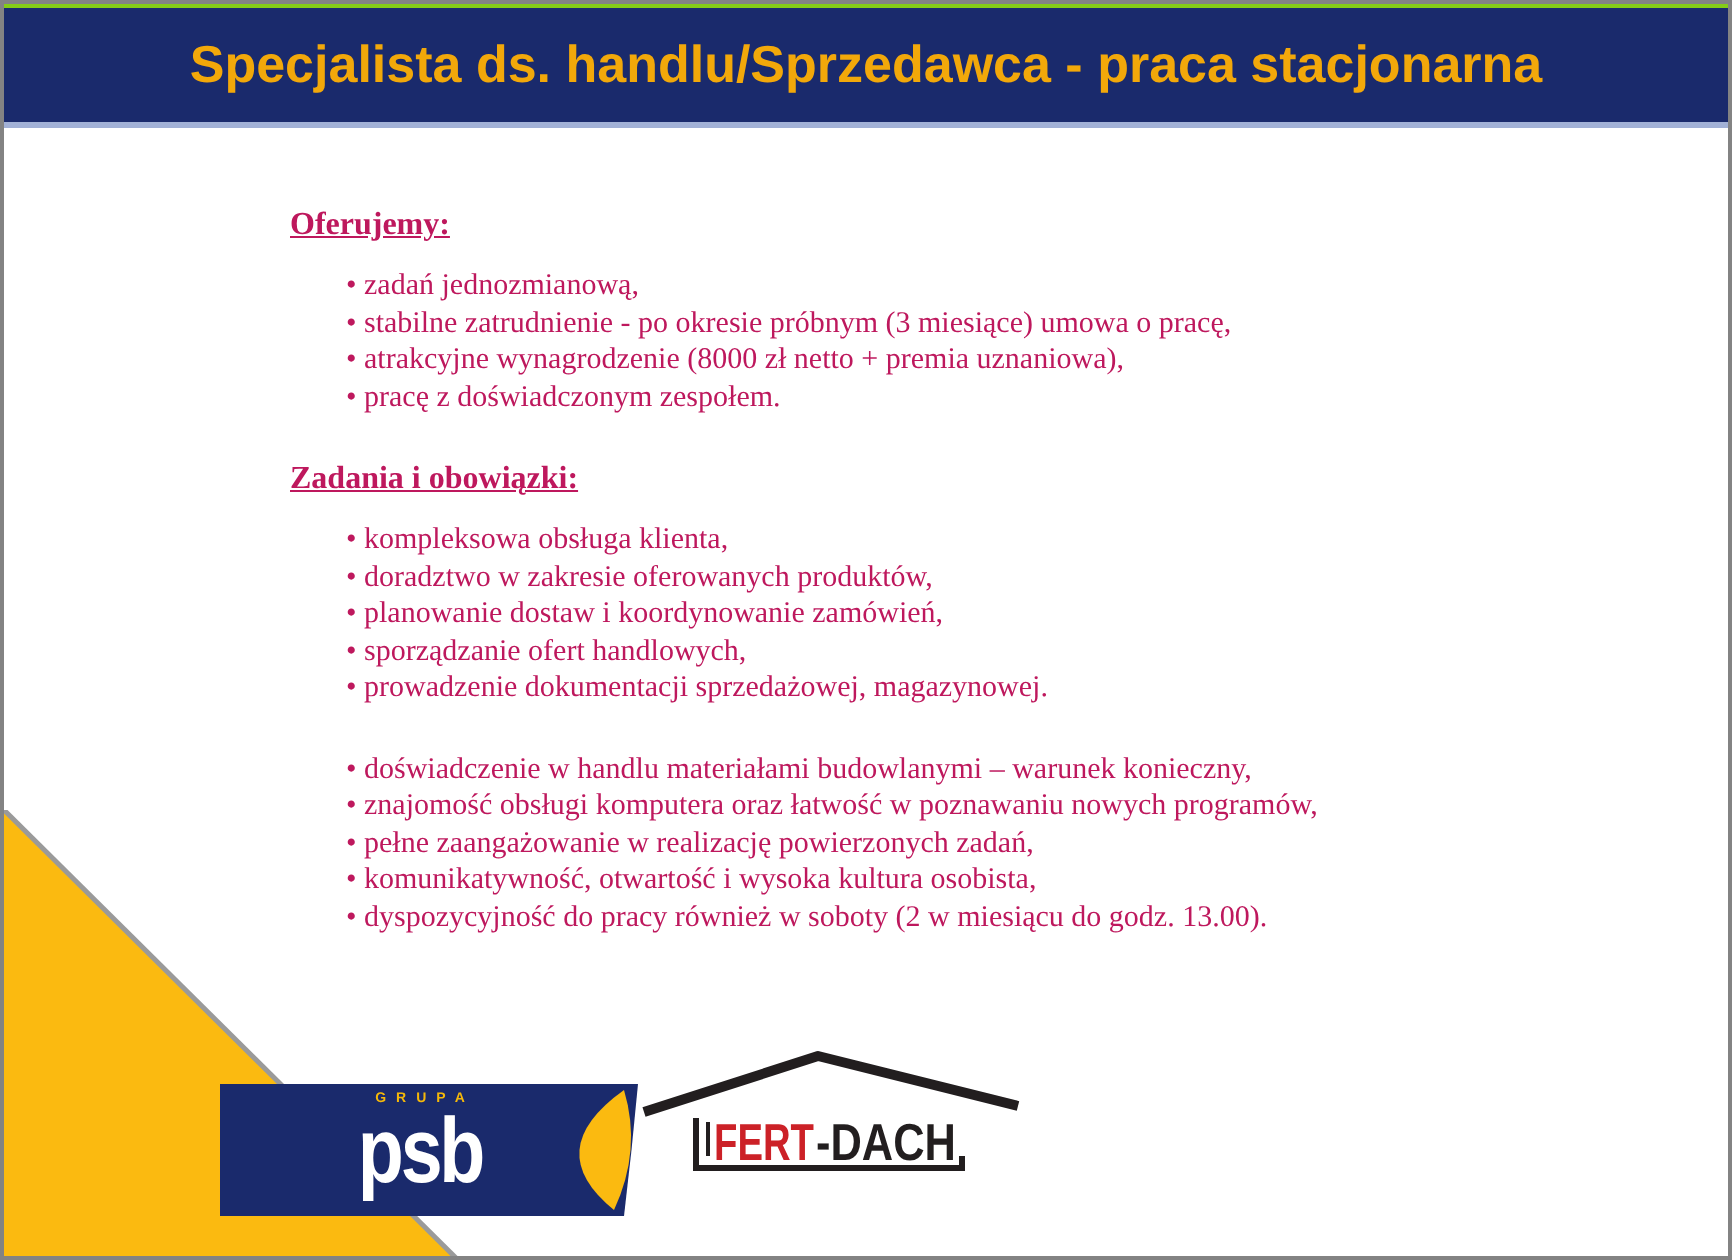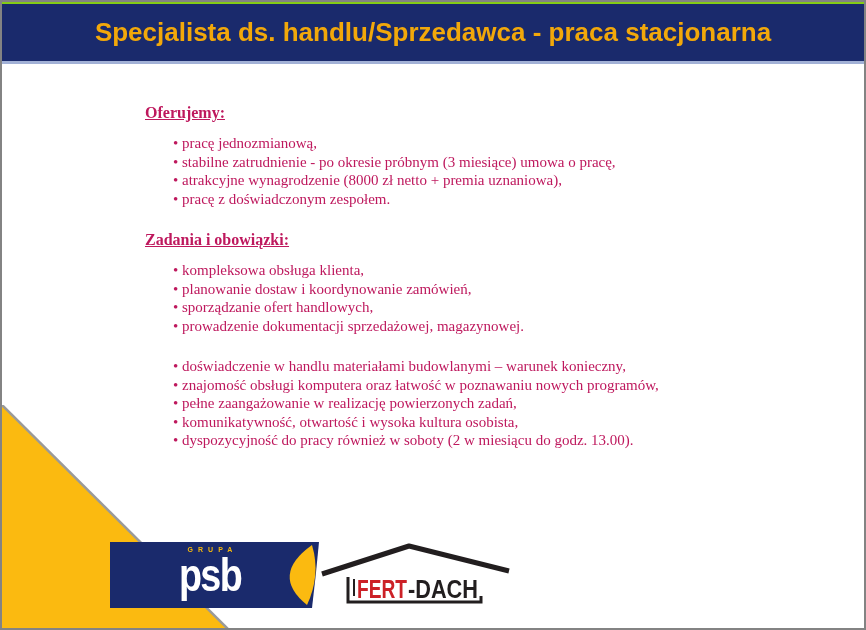--- a/index.html
+++ b/index.html
@@ -46,21 +46,21 @@
   .psb-group {
     color:#F5B80A; font-size:7px; font-weight:bold; letter-spacing:5px;
     display:block; margin-bottom:0px; padding-left:5px;
   }
   .psb-brand {
     display:block; font-size:46px; font-weight:bold; line-height:44px;
     letter-spacing:-2px; transform:scaleX(0.82); transform-origin:center top;
     margin-top:0px;
   }
   
-  .fert-logo { position:absolute; left:318px; top:538px; width:192px; height:68px; }
+  .fert-logo { position:absolute; left:318px; top:520px; width:192px; height:68px; }
 </style>
 </head>
 <body>
 
 <div class="slide">
 
   <div class="header">
     <div class="header-title">Specjalista ds. handlu/Sprzedawca - praca stacjonarna</div>
   </div>
 
@@ -69,31 +69,32 @@
       <polygon points="0,0 227,225 0,225" fill="#FBBA10"></polygon>
       <line x1="0" y1="0" x2="227" y2="225" stroke="#9A9A9A" stroke-width="2.5"></line>
     </svg>
   </div>
 
   <div class="content">
 
     <div class="section">
       <h3 class="section-heading">Oferujemy:</h3>
       <ul class="bullets">
-        <li>pracę jednozmianową,</li>
+        <li>zadań jednozmianową,</li>
         <li>stabilne zatrudnienie - po okresie próbnym (3 miesiące) umowa o pracę,</li>
         <li>atrakcyjne wynagrodzenie (8000 zł netto + premia uznaniowa),</li>
         <li>pracę z doświadczonym zespołem.</li>
       </ul>
     </div>
 
     <div class="section">
       <h3 class="section-heading">Zadania i obowiązki:</h3>
       <ul class="bullets">
         <li>kompleksowa obsługa klienta,</li>
+        <li>doradztwo w zakresie oferowanych produktów,</li>
         <li>planowanie dostaw i koordynowanie zamówień,</li>
         <li>sporządzanie ofert handlowych,</li>
         <li>prowadzenie dokumentacji sprzedażowej, magazynowej.</li>
       </ul>
     </div>
 
     <div class="section">
       <ul class="bullets">
         <li>doświadczenie w handlu materiałami budowlanymi – warunek konieczny,</li>
         <li>znajomość obsługi komputera oraz łatwość w poznawaniu nowych programów,</li>

